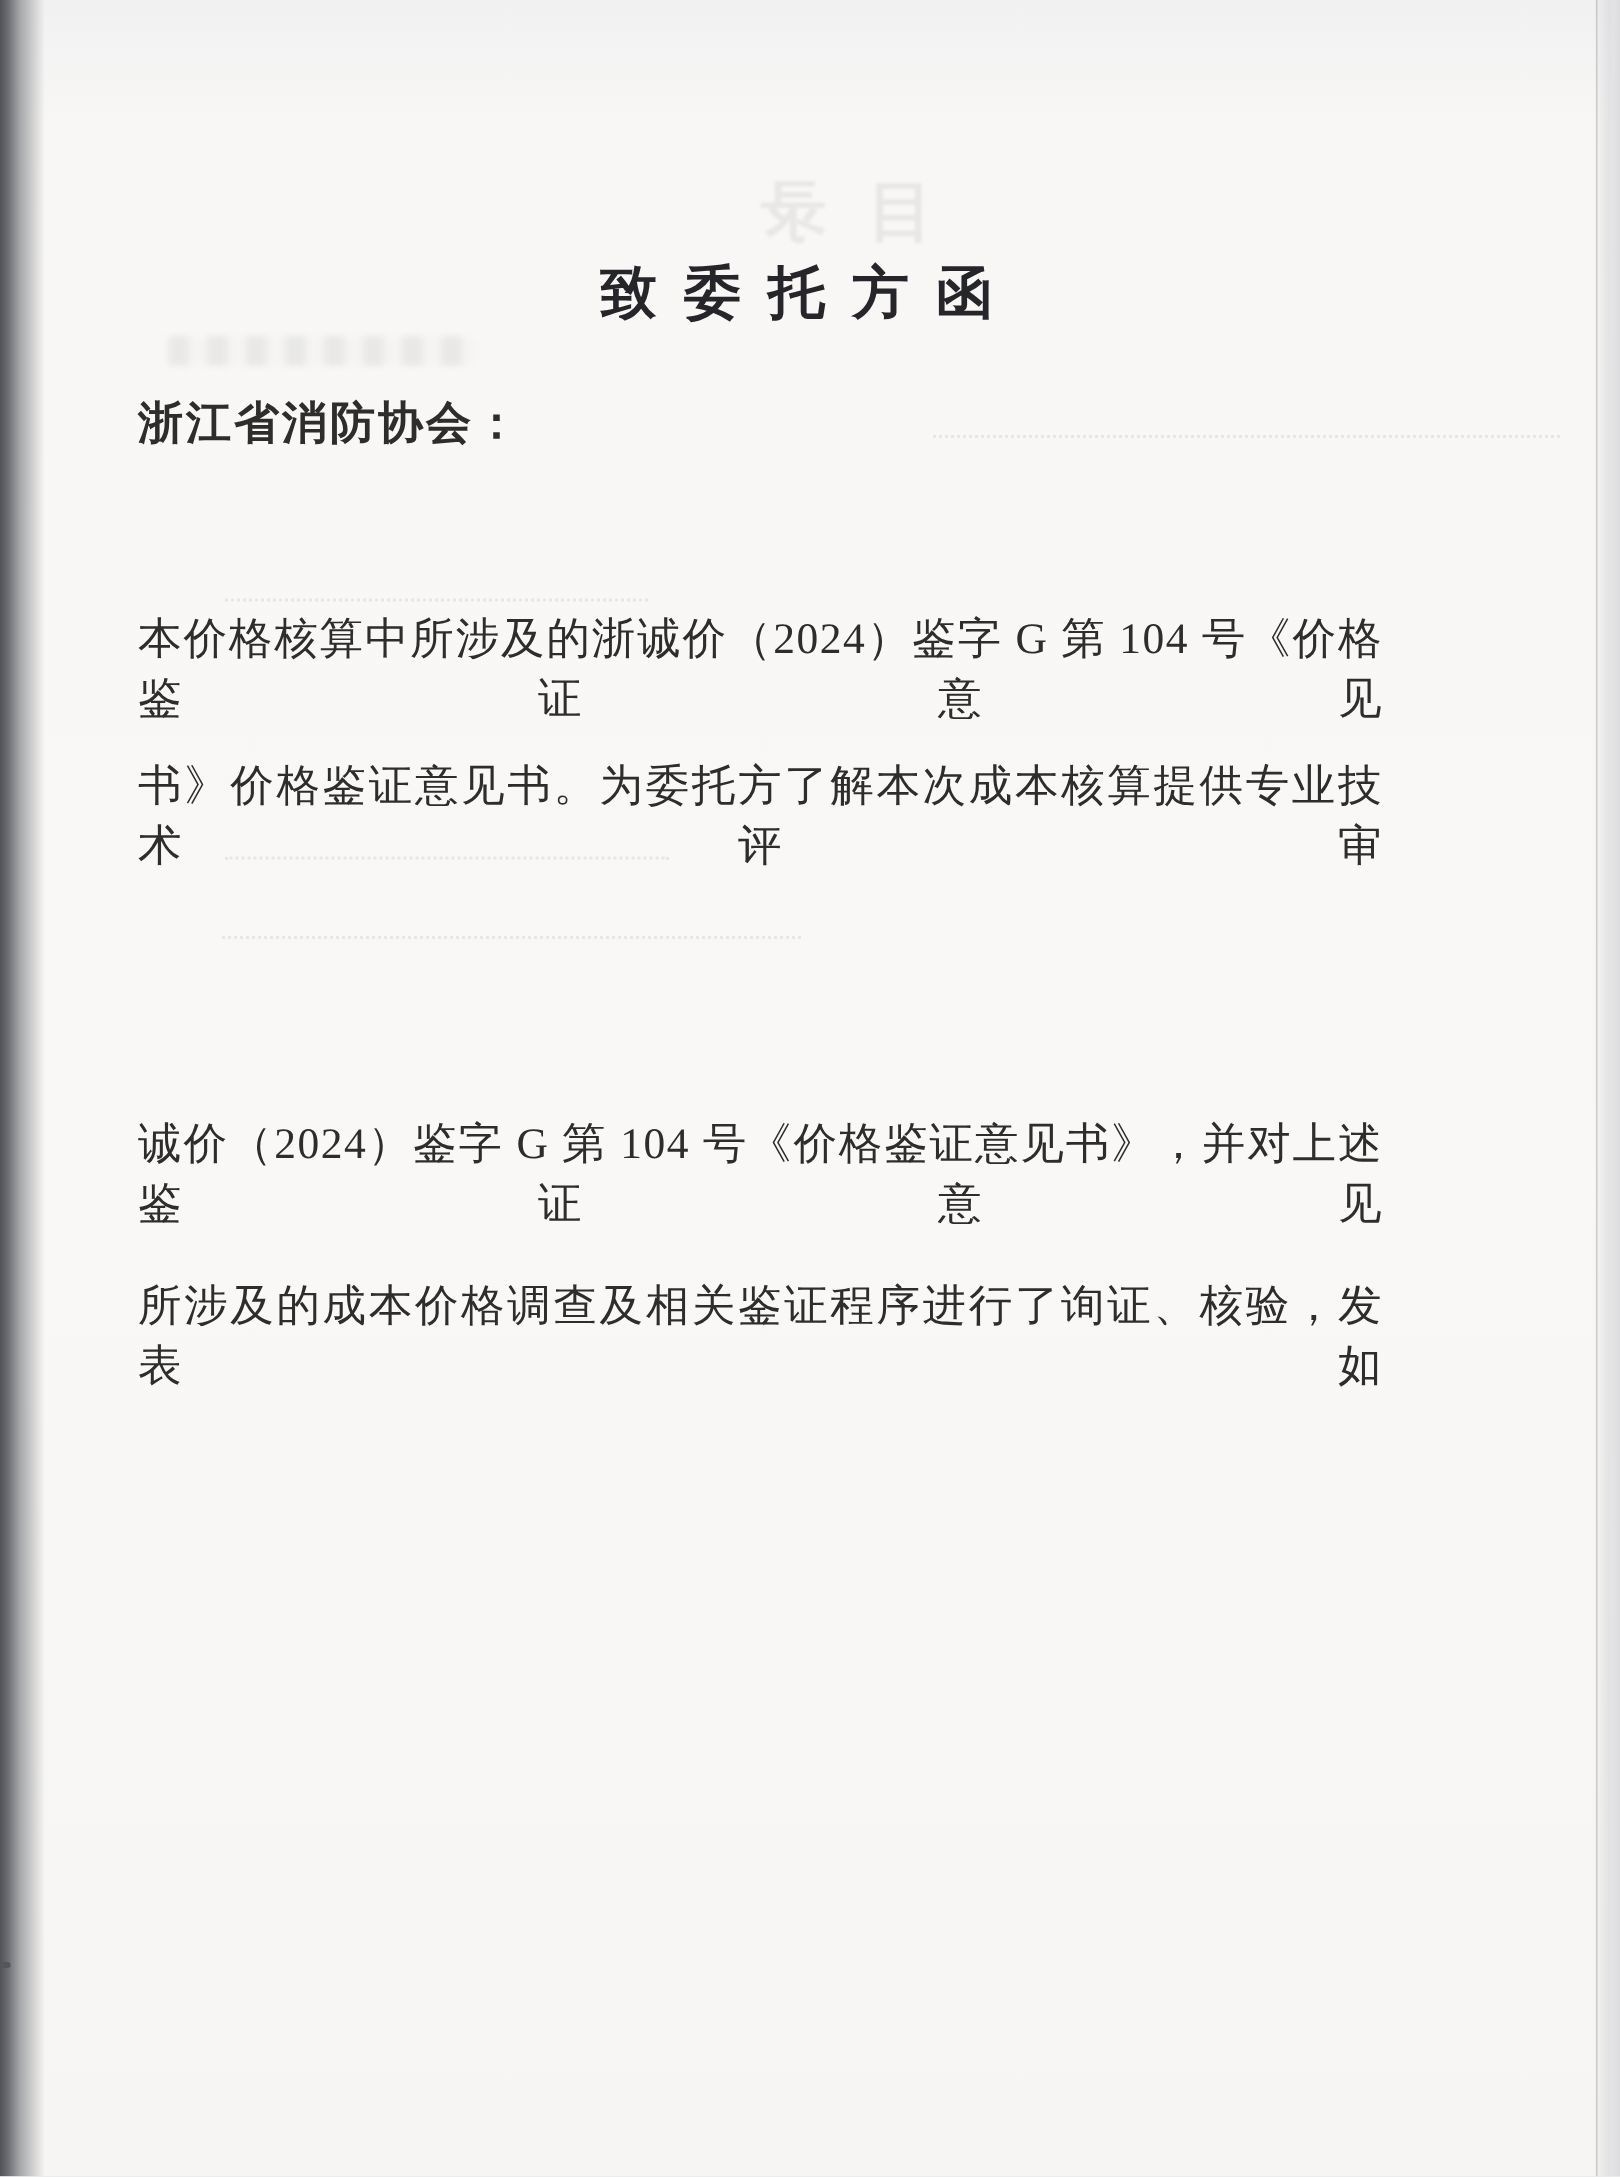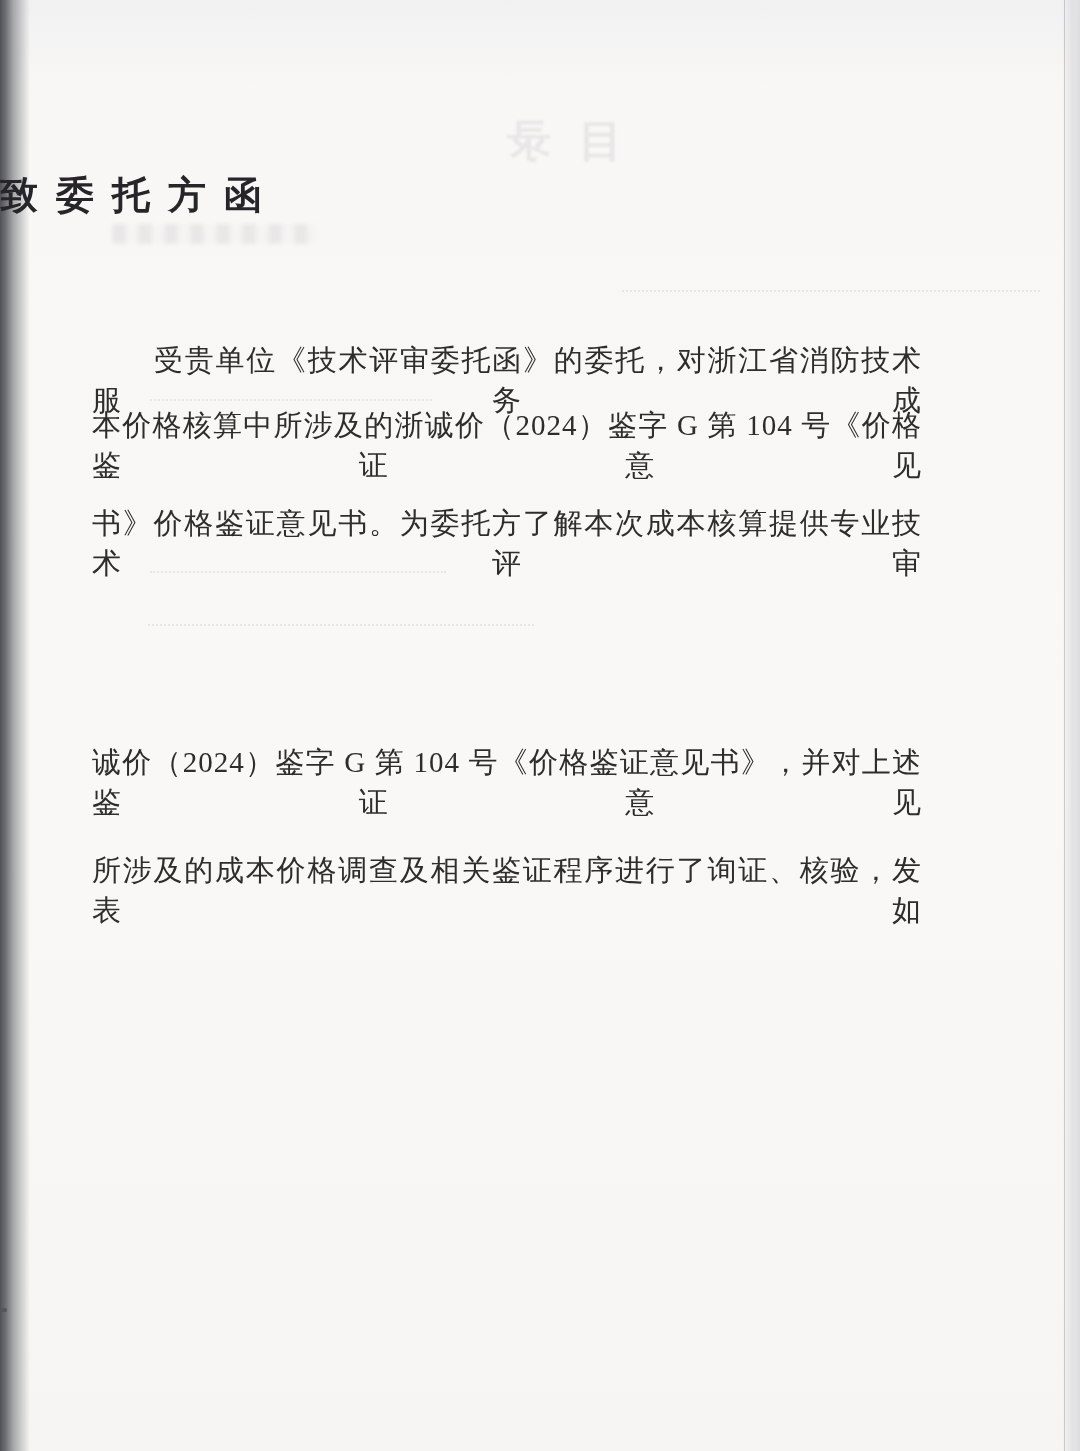--- a/index.html
+++ b/index.html
@@ -28,20 +28,21 @@
     background: linear-gradient(90deg,
       rgba(248,247,245,0) 0%, rgba(210,210,214,0.55) 60%,
       #e3e3e6 75%, #dcdcdf 100%);
   }
   .scan-edge-right::before {
     content: ""; position: absolute; left: 2px; top: 0; bottom: 0; width: 1px;
     background: rgba(150,150,158,0.45);
   }
   .doc-title {
     position: absolute; top: 170px; left: 0; width: 100%;
+    text-align: center;
     font-family: "Liberation Sans", "DejaVu Sans", sans-serif;
     font-weight: 700;
     font-size: 38px;
     letter-spacing: 18px;
     color: #26262a;
   }
   .salutation {
     position: absolute; top: 262px; left: 92px;
     font-size: 30px; font-weight: 600;
     letter-spacing: 2px;
@@ -96,21 +97,21 @@
   <div class="ghost-toc">目录</div>
   <div class="ghost-smudge"></div>
   <div class="ghost-line gl-1"></div>
   <div class="ghost-line gl-2"></div>
   <div class="ghost-line gl-3"></div>
   <div class="ghost-line gl-4"></div>
   <div class="speck"></div>
 
   <div class="doc-title">致委托方函</div>
 
+  <div class="salutation">浙江省消防协会：</div>
 
-  <div class="bline j ind" style="top:341px">受贵单位《技术评审委托函》的委托，对浙江省消防技术服务成</div>
   <div class="bline j" style="top:406px">本价格核算中所涉及的浙诚价（2024）鉴字 G 第 104 号《价格鉴证意见</div>
   <div class="bline j" style="top:504px">书》价格鉴证意见书。为委托方了解本次成本核算提供专业技术评审</div>
 
   <div class="bline j" style="top:743px">诚价（2024）鉴字 G 第 104 号《价格鉴证意见书》，并对上述鉴证意见</div>
   <div class="bline j" style="top:851px">所涉及的成本价格调查及相关鉴证程序进行了询证、核验，发表如</div>
 
 </div>
 
 </body></html>

